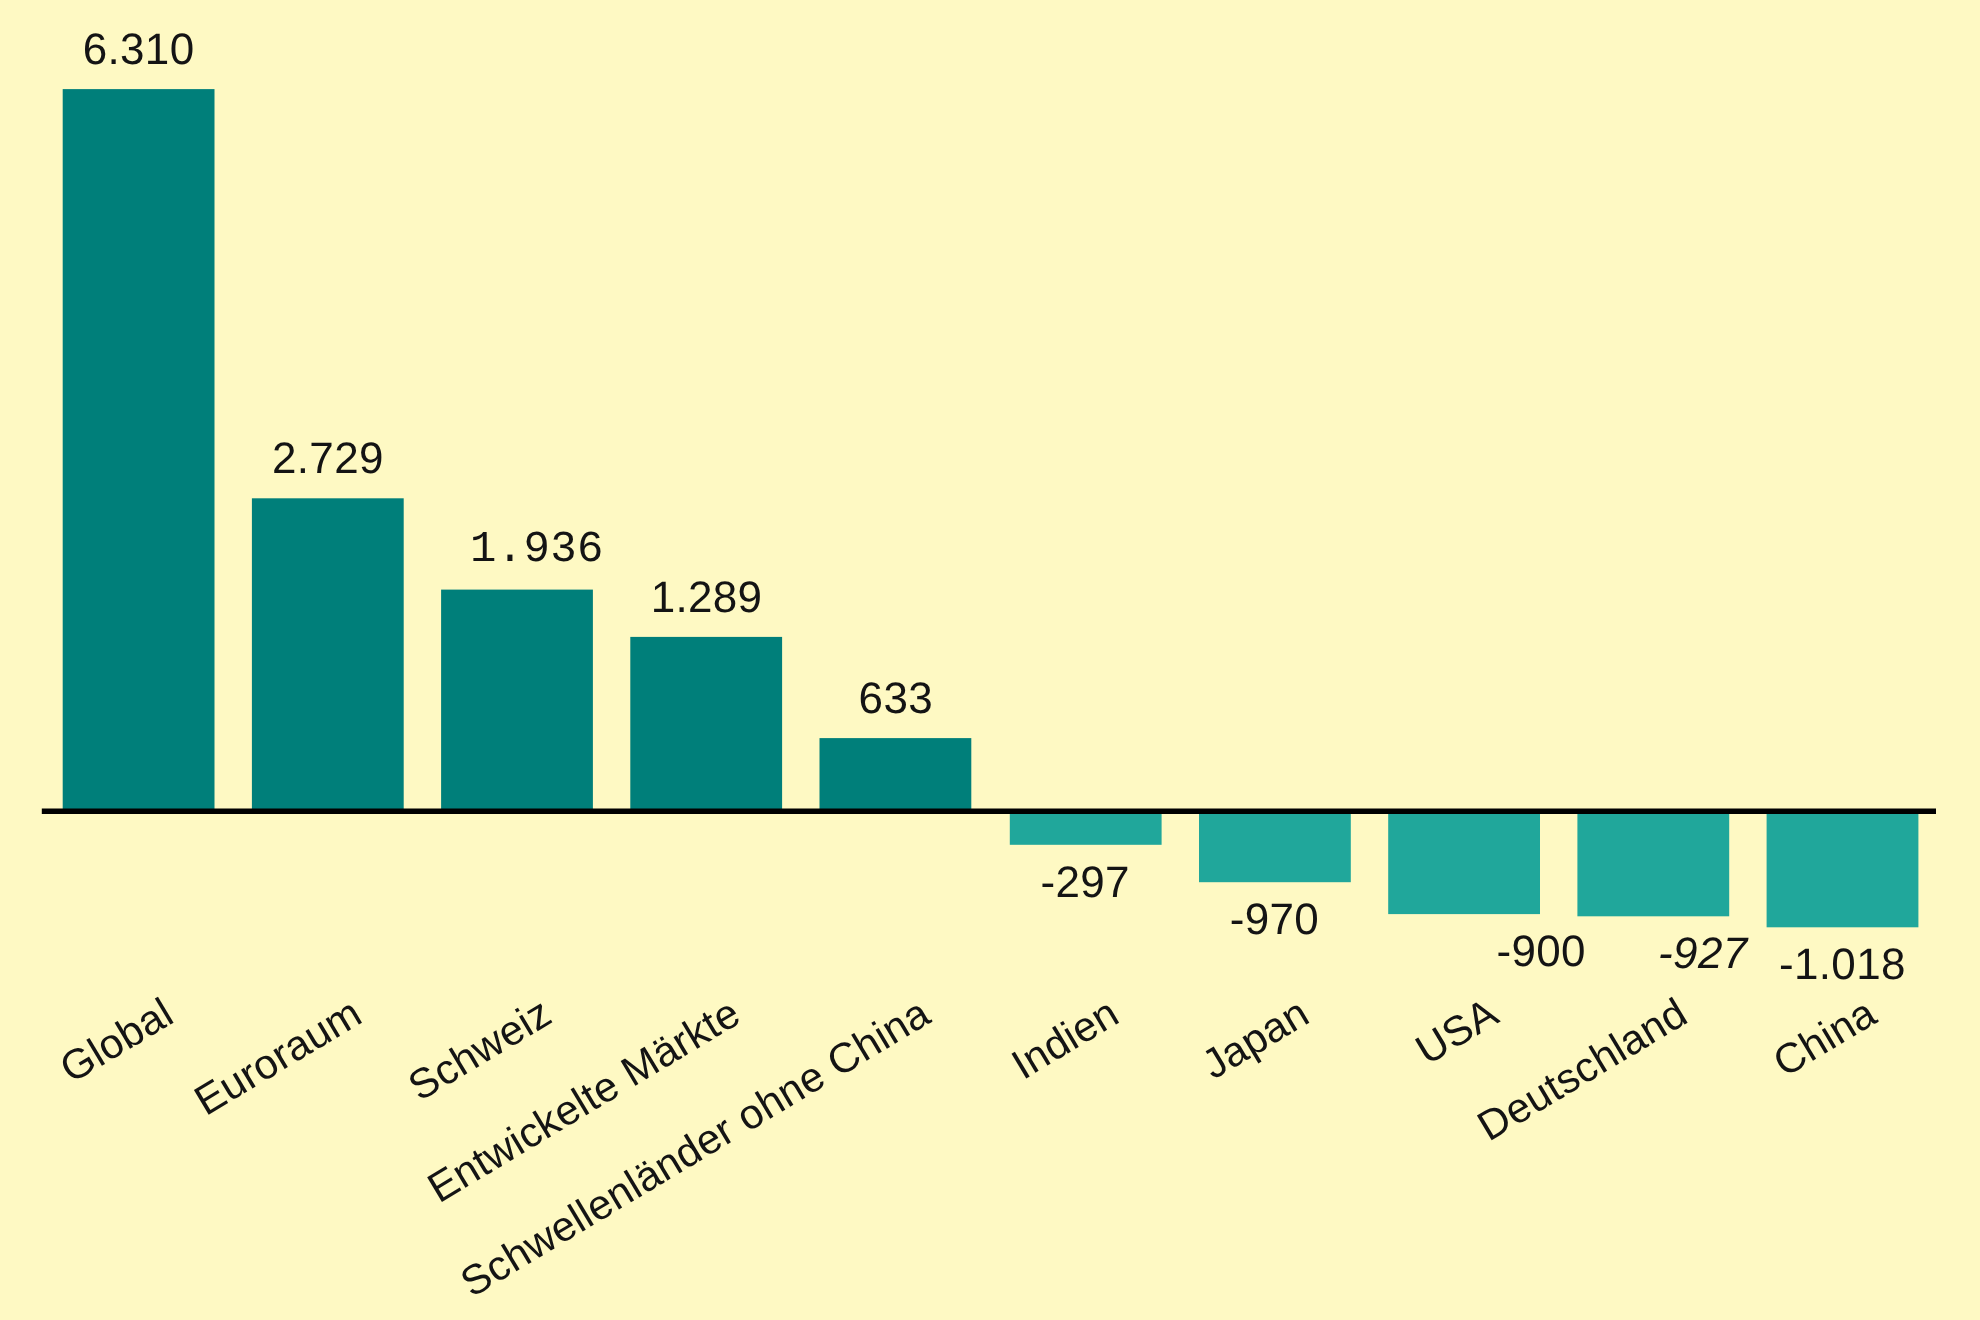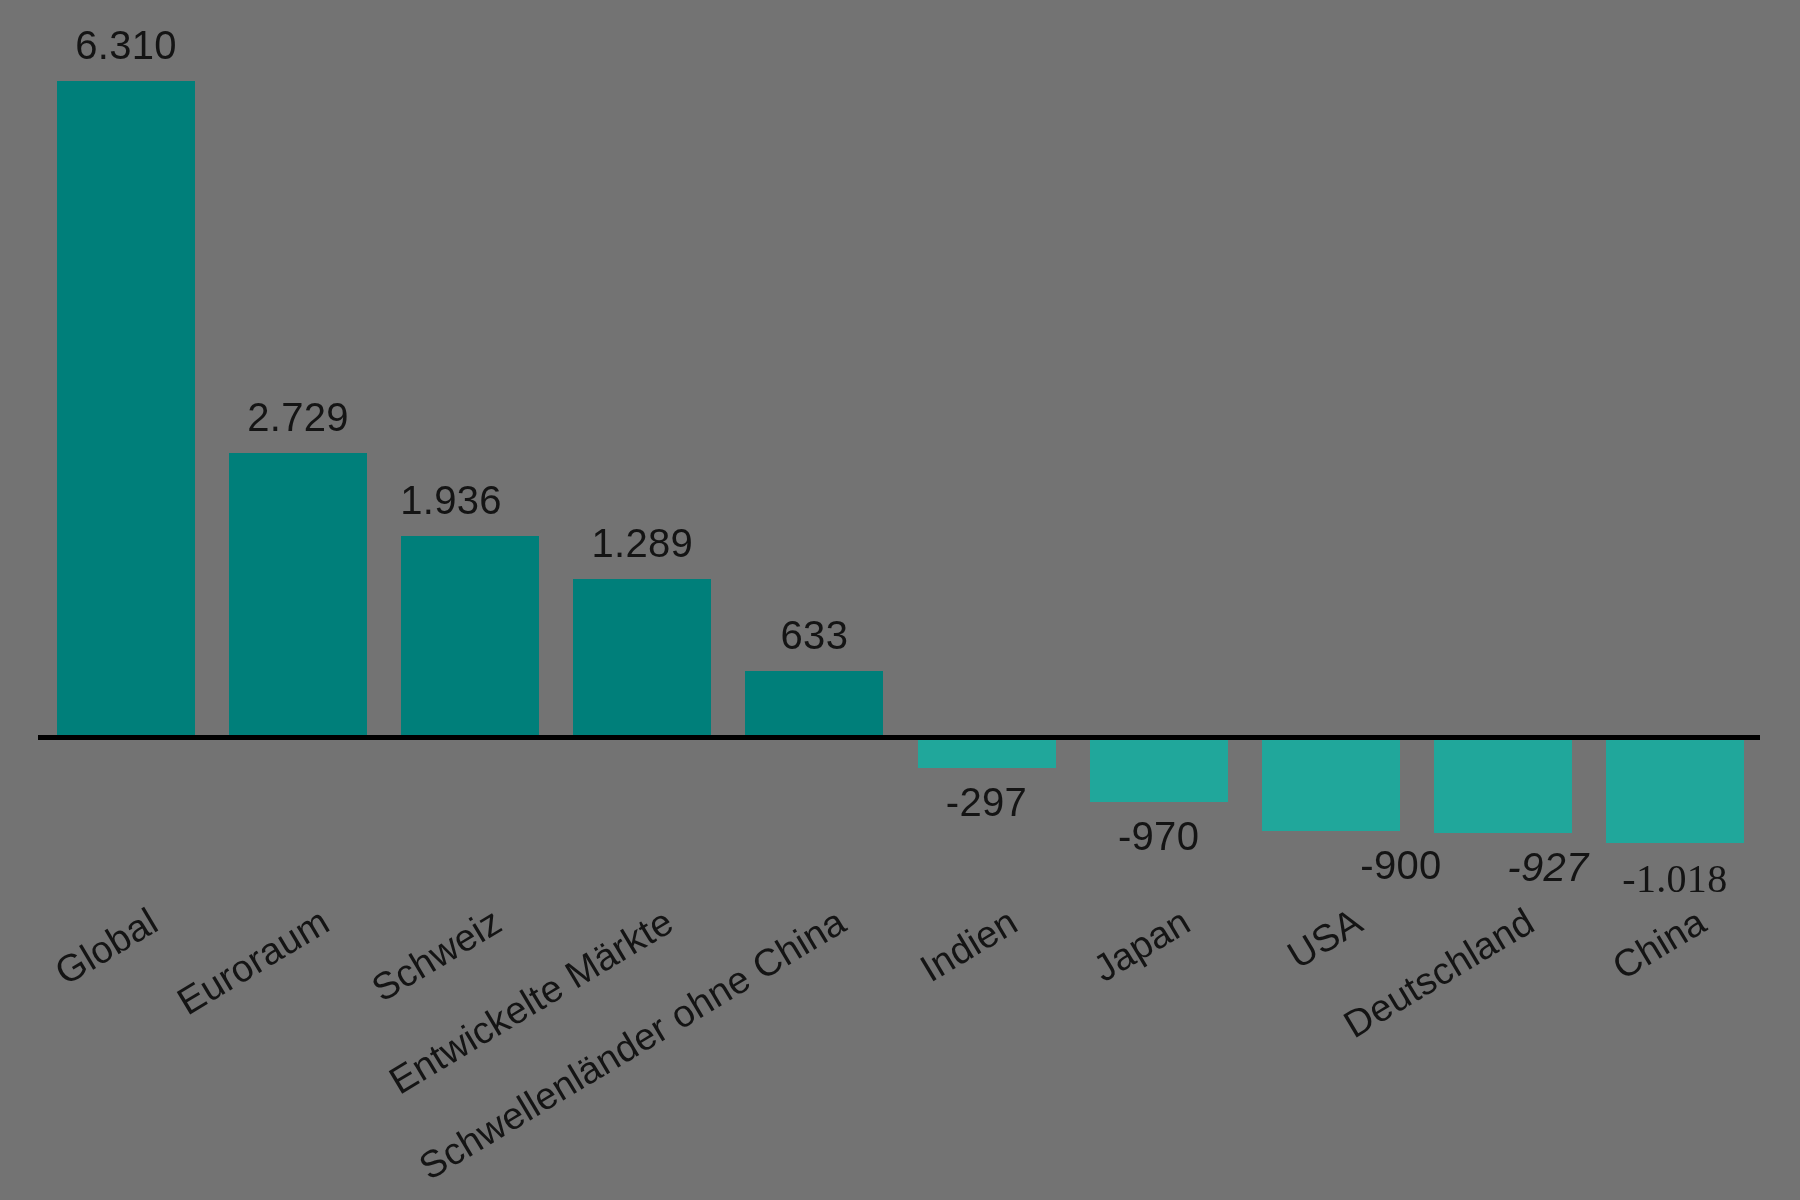--- a/index.html
+++ b/index.html
@@ -9,21 +9,21 @@
     background: #ffffff;
   }
   body {
     font-family: "Liberation Sans", "DejaVu Sans", sans-serif;
     -webkit-font-smoothing: antialiased;
   }
   #chart-root {
     position: relative;
     width: 1800px;
     height: 1200px;
-    background: #737373;
+    background: #fef9c3;
     overflow: hidden;
   }
   .plot-area {
     position: absolute;
     left: 0;
     top: 0;
     width: 1800px;
     height: 1200px;
   }
   .bar {
@@ -74,28 +74,28 @@
         <div class="bar" style="left: 745.4px; width: 138px; height: 65.8003px; top: 671.2px; background: rgb(0, 127, 122);"></div>
         <div class="bar" style="left: 917.5px; width: 138px; height: 30.8731px; top: 737px; background: rgb(32, 167, 155);"></div>
         <div class="bar" style="left: 1089.6px; width: 138px; height: 65.4885px; top: 737px; background: rgb(32, 167, 155);"></div>
         <div class="bar" style="left: 1261.7px; width: 138px; height: 93.555px; top: 737px; background: rgb(32, 167, 155);"></div>
         <div class="bar" style="left: 1433.8px; width: 138px; height: 96.3616px; top: 737px; background: rgb(32, 167, 155);"></div>
         <div class="bar" style="left: 1605.9px; width: 138px; height: 105.821px; top: 737px; background: rgb(32, 167, 155);"></div>
       </div>
     <div id="value-labels-layer">
         <div class="value-label" style="left: 57px; width: 138px; color: rgb(20, 20, 20); top: 23.0755px;">6.310</div>
         <div class="value-label" style="left: 229.1px; width: 138px; color: rgb(20, 20, 20); top: 395.32px;">2.729</div>
-        <div class="value-label" style="left: 382px; width: 138px; color: rgb(20, 20, 20); top: 477.753px;">1.936</div>
+        <div class="value-label" style="left: 419px; width: 138px; color: rgb(20, 20, 20); top: 477.753px; font-family: Liberation Mono, monospace;">1.936</div>
         <div class="value-label" style="left: 573.3px; width: 138px; color: rgb(20, 20, 20); top: 520.892px;">1.289</div>
         <div class="value-label" style="left: 745.4px; width: 138px; color: rgb(20, 20, 20); top: 613.2px;">633</div>
         <div class="value-label" style="left: 917.5px; width: 138px; color: rgb(20, 20, 20); top: 779.873px;">-297</div>
         <div class="value-label" style="left: 1089.6px; width: 138px; color: rgb(20, 20, 20); top: 814.489px;">-970</div>
         <div class="value-label" style="left: 1332px; width: 138px; color: rgb(20, 20, 20); top: 842.555px;">-900</div>
         <div class="value-label" style="left: 1479px; width: 138px; color: rgb(20, 20, 20); top: 845.362px; font-style: italic;">-927</div>
-        <div class="value-label" style="left: 1605.9px; width: 138px; color: rgb(20, 20, 20); top: 854.821px; font-family: Liberation Serif, serif;">-1.018</div>
+        <div class="value-label" style="left: 1605.9px; width: 138px; color: rgb(20, 20, 20); top: 854.821px;">-1.018</div>
       </div>
     <div class="zero-axis" id="zero-axis" style="left: 38px; width: 1722px; top: 735px; background: rgb(0, 0, 0);"></div>
     <div id="category-labels-layer">
         <div class="cat-label-anchor" style="left: 142.56px; top: 900px;">
           <div class="cat-label" style="color: rgb(20, 20, 20); transform: rotate(-31deg);">Global</div>
         </div>
         <div class="cat-label-anchor" style="left: 314.66px; top: 900px;">
           <div class="cat-label" style="color: rgb(20, 20, 20); transform: rotate(-31deg);">Euroraum</div>
         </div>
         <div class="cat-label-anchor" style="left: 486.76px; top: 900px;">

